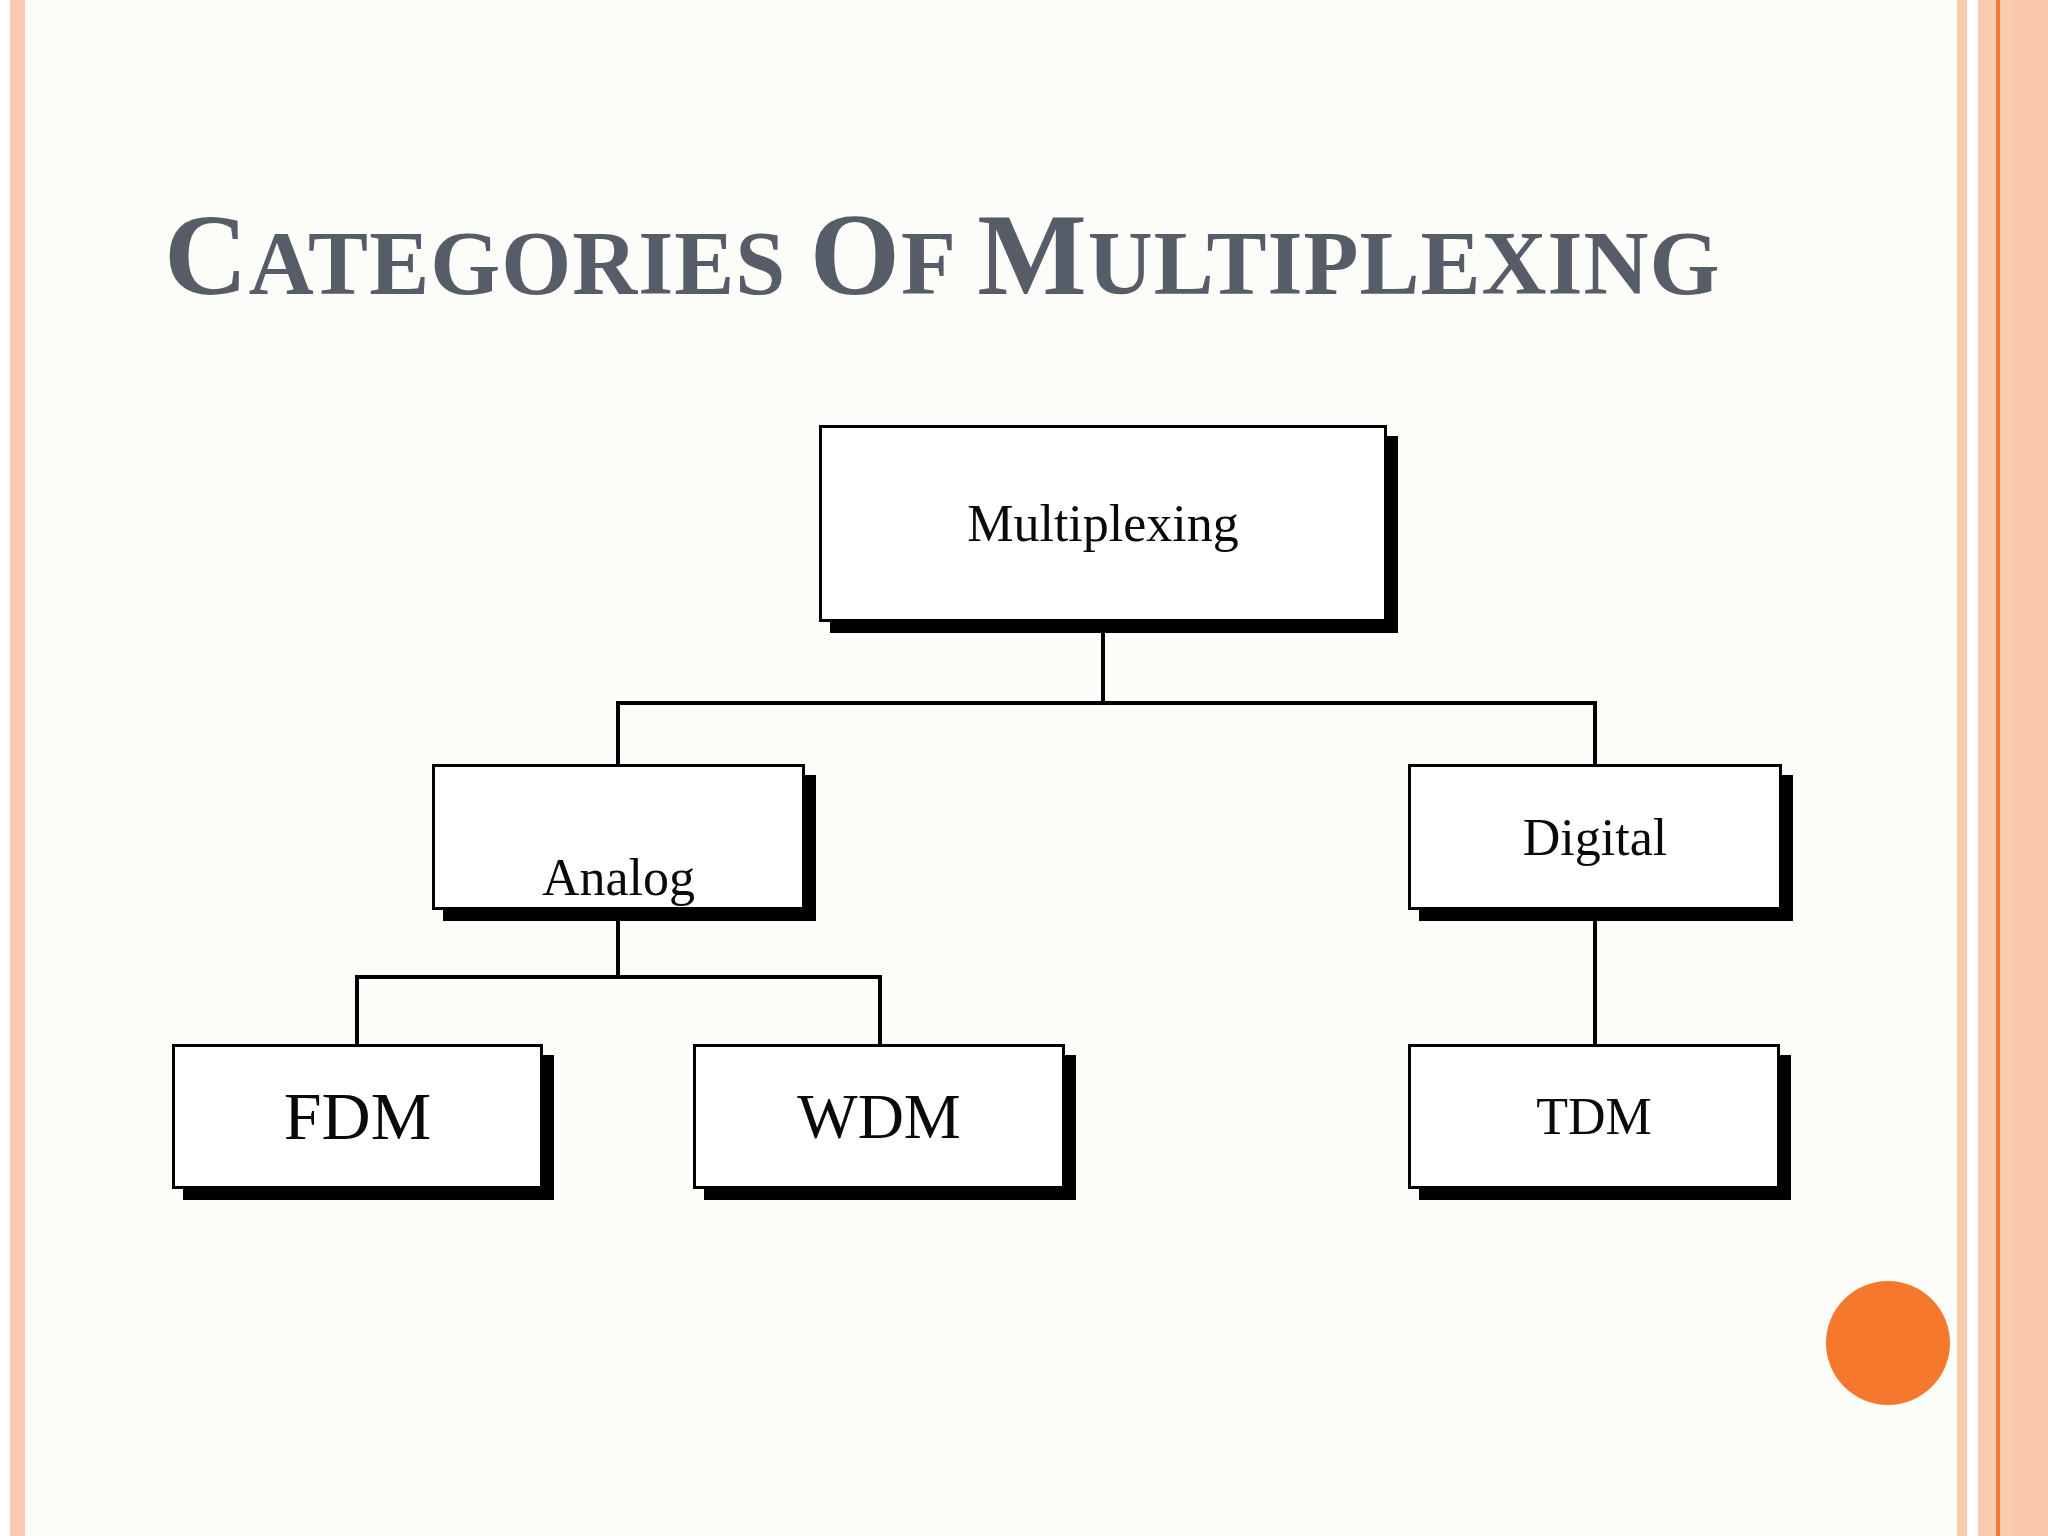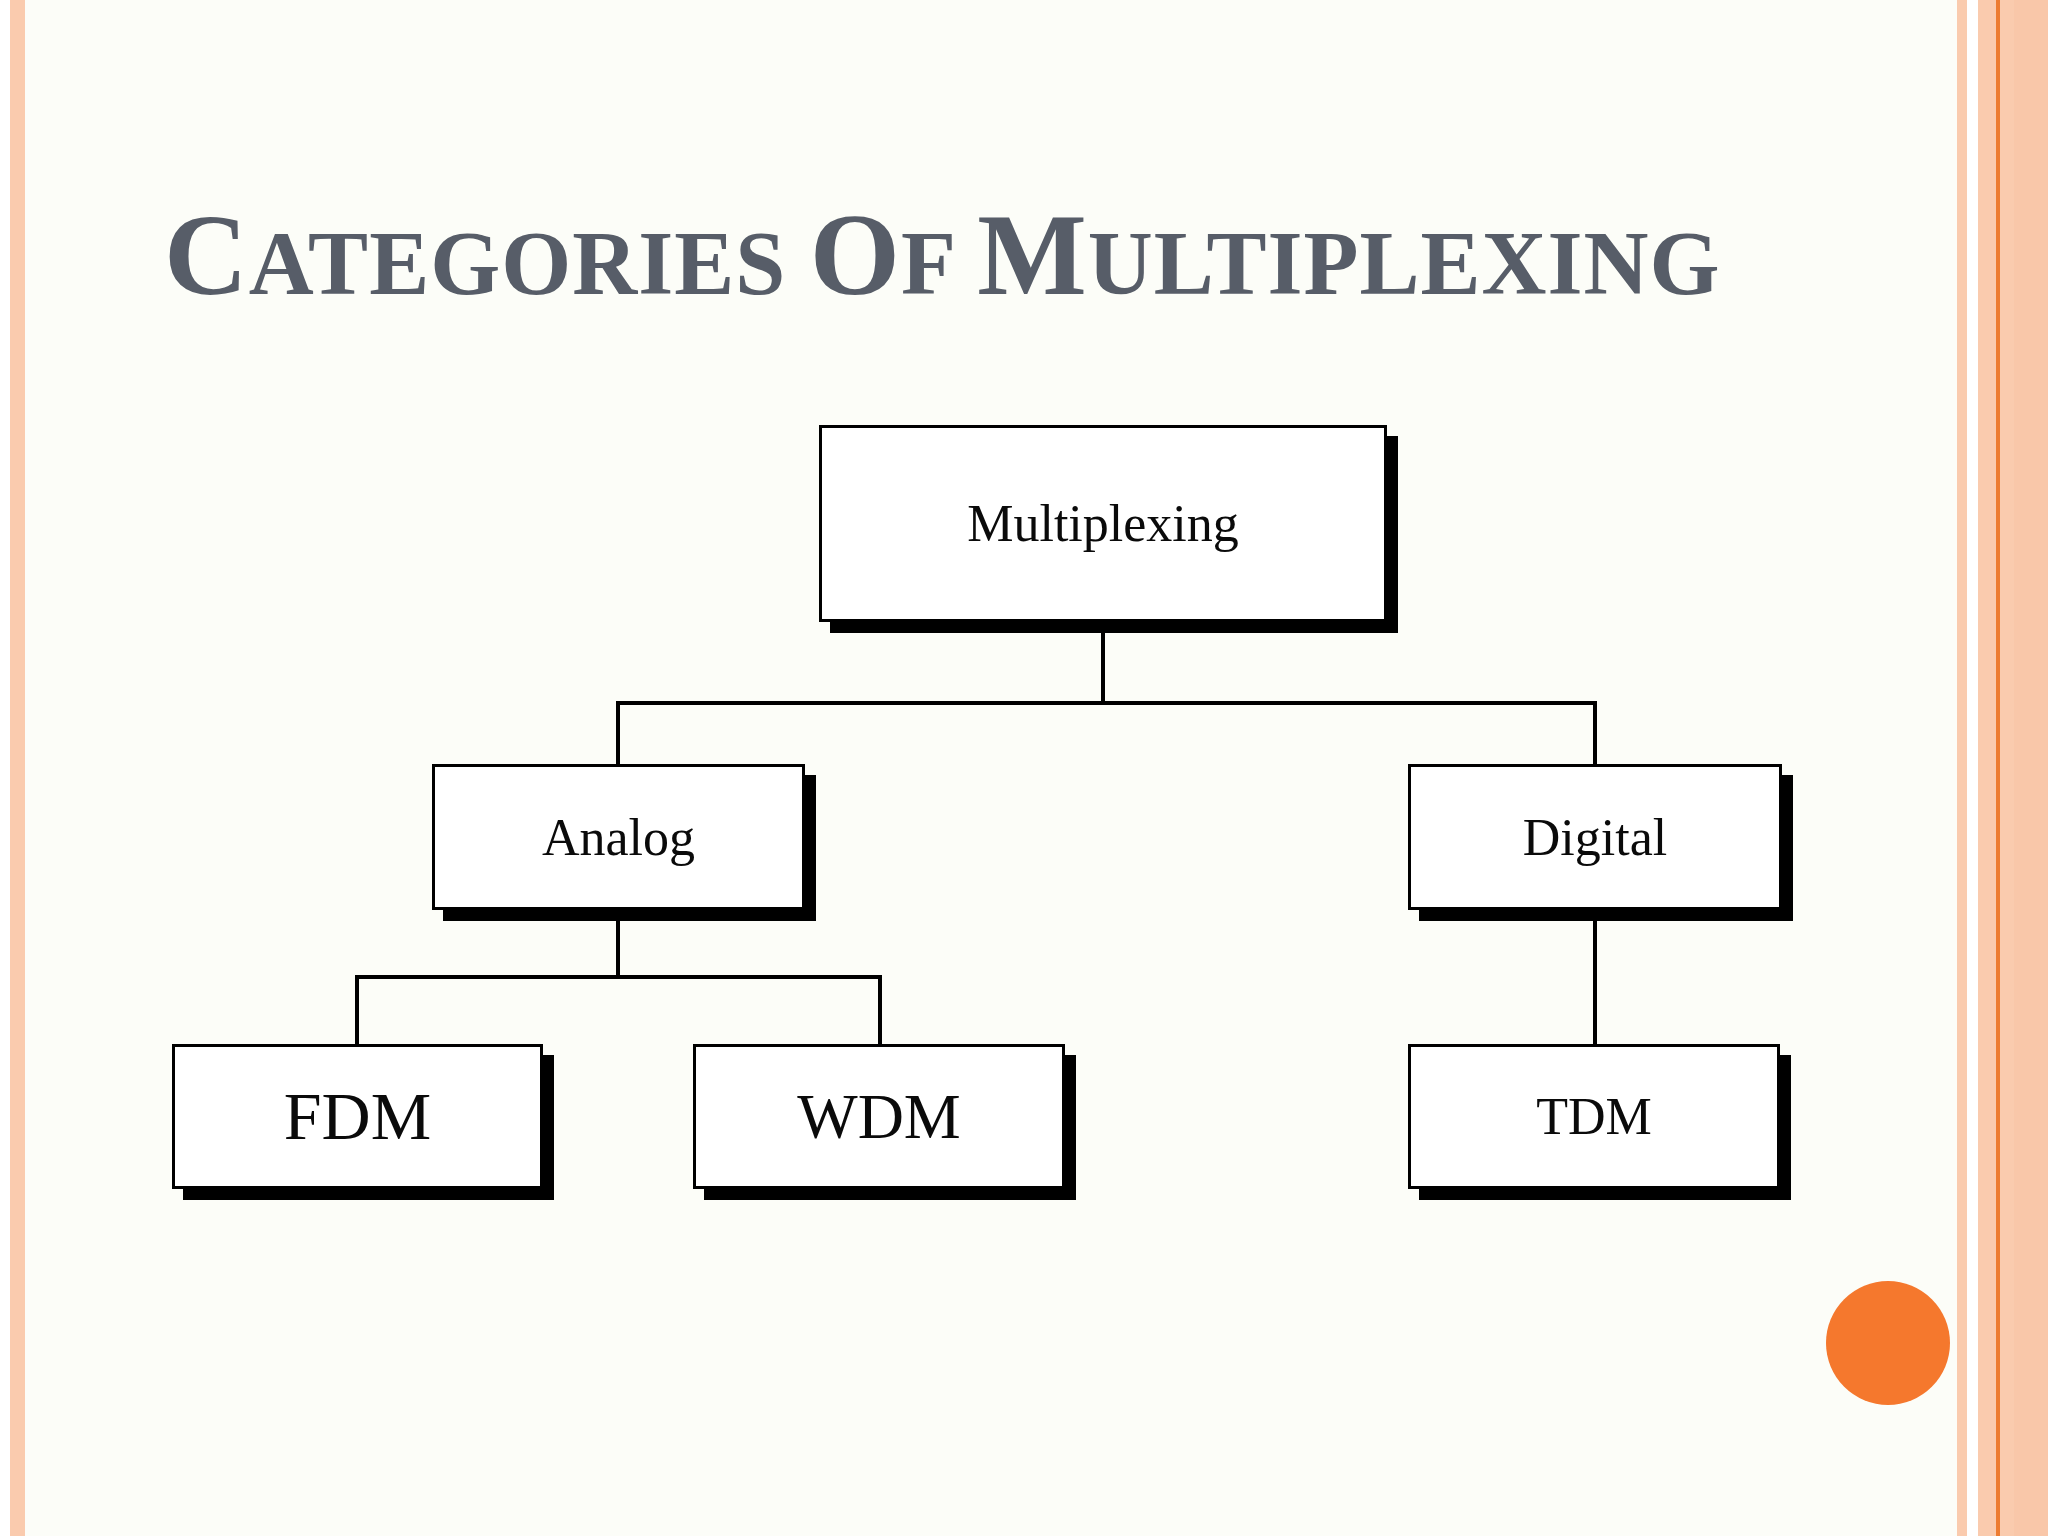--- a/index.html
+++ b/index.html
@@ -57,21 +57,21 @@
     box-sizing: border-box;
     background: var(--box-fill, #FFFFFF);
     border: 3px solid var(--box-border, #000000);
     box-shadow: 11px 11px 0 0 var(--box-border, #000000);
     display: flex; align-items: center; justify-content: center;
     font-family: "Liberation Serif", "DejaVu Serif", serif;
     font-size: 52px;
     color: #0A0A0A;
   }
   .node-multiplexing { left: 819px;  top: 425px;  width: 568px; height: 197px; }
-  .node-analog       { left: 432px;  top: 764px;  width: 373px; height: 146px; }
+  .node-analog       { left: 432px;  top: 764px;  width: 373px; height: 146px; align-items: flex-end; }
   .node-digital      { left: 1408px; top: 764px;  width: 374px; height: 146px; }
   .node-fdm          { left: 172px;  top: 1044px; width: 371px; height: 145px; font-size: 68px; }
   .node-wdm          { left: 693px;  top: 1044px; width: 372px; height: 145px; font-size: 64px; }
   .node-tdm          { left: 1408px; top: 1044px; width: 372px; height: 145px; font-size: 52px; }
 
   
   .c-v1 { left: 1101px; top: 620px; width: 4px;  height: 85px;  }
   .c-h1 { left: 616px;  top: 701px; width: 981px; height: 4px;  }
   .c-v2 { left: 616px;  top: 701px; width: 4px;  height: 67px;  }
   .c-v3 { left: 1593px; top: 701px; width: 4px;  height: 67px;  }

